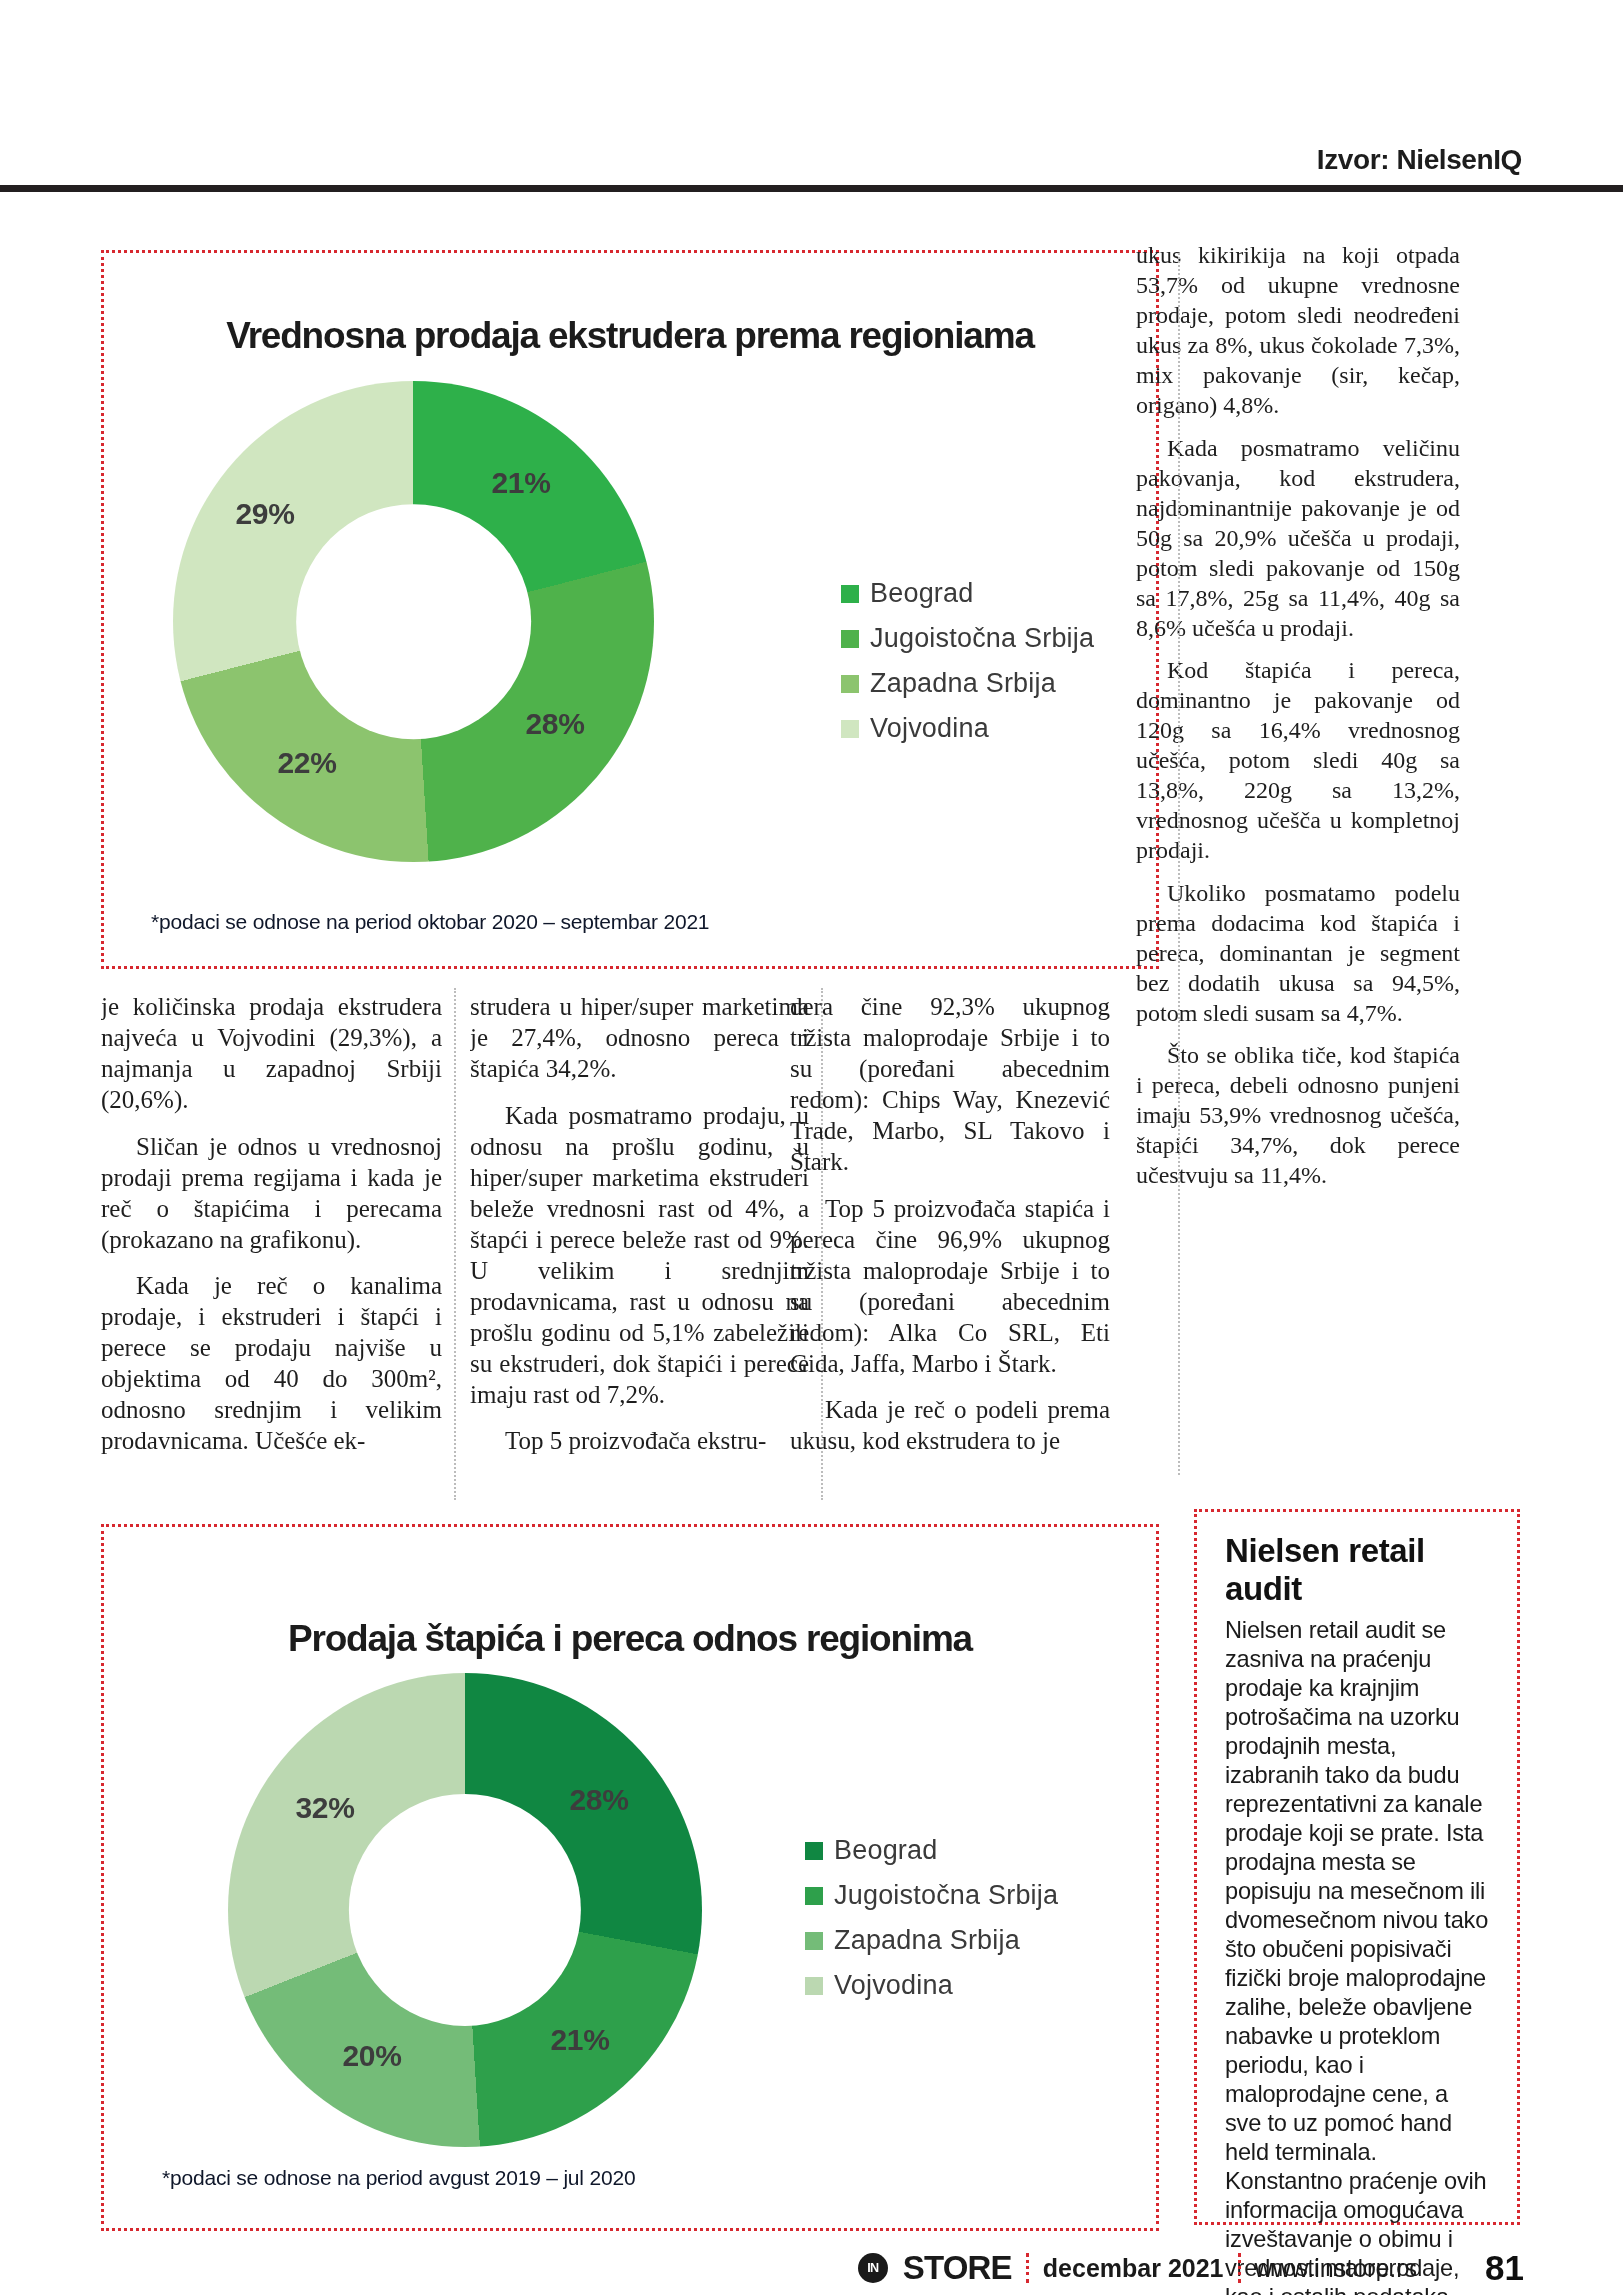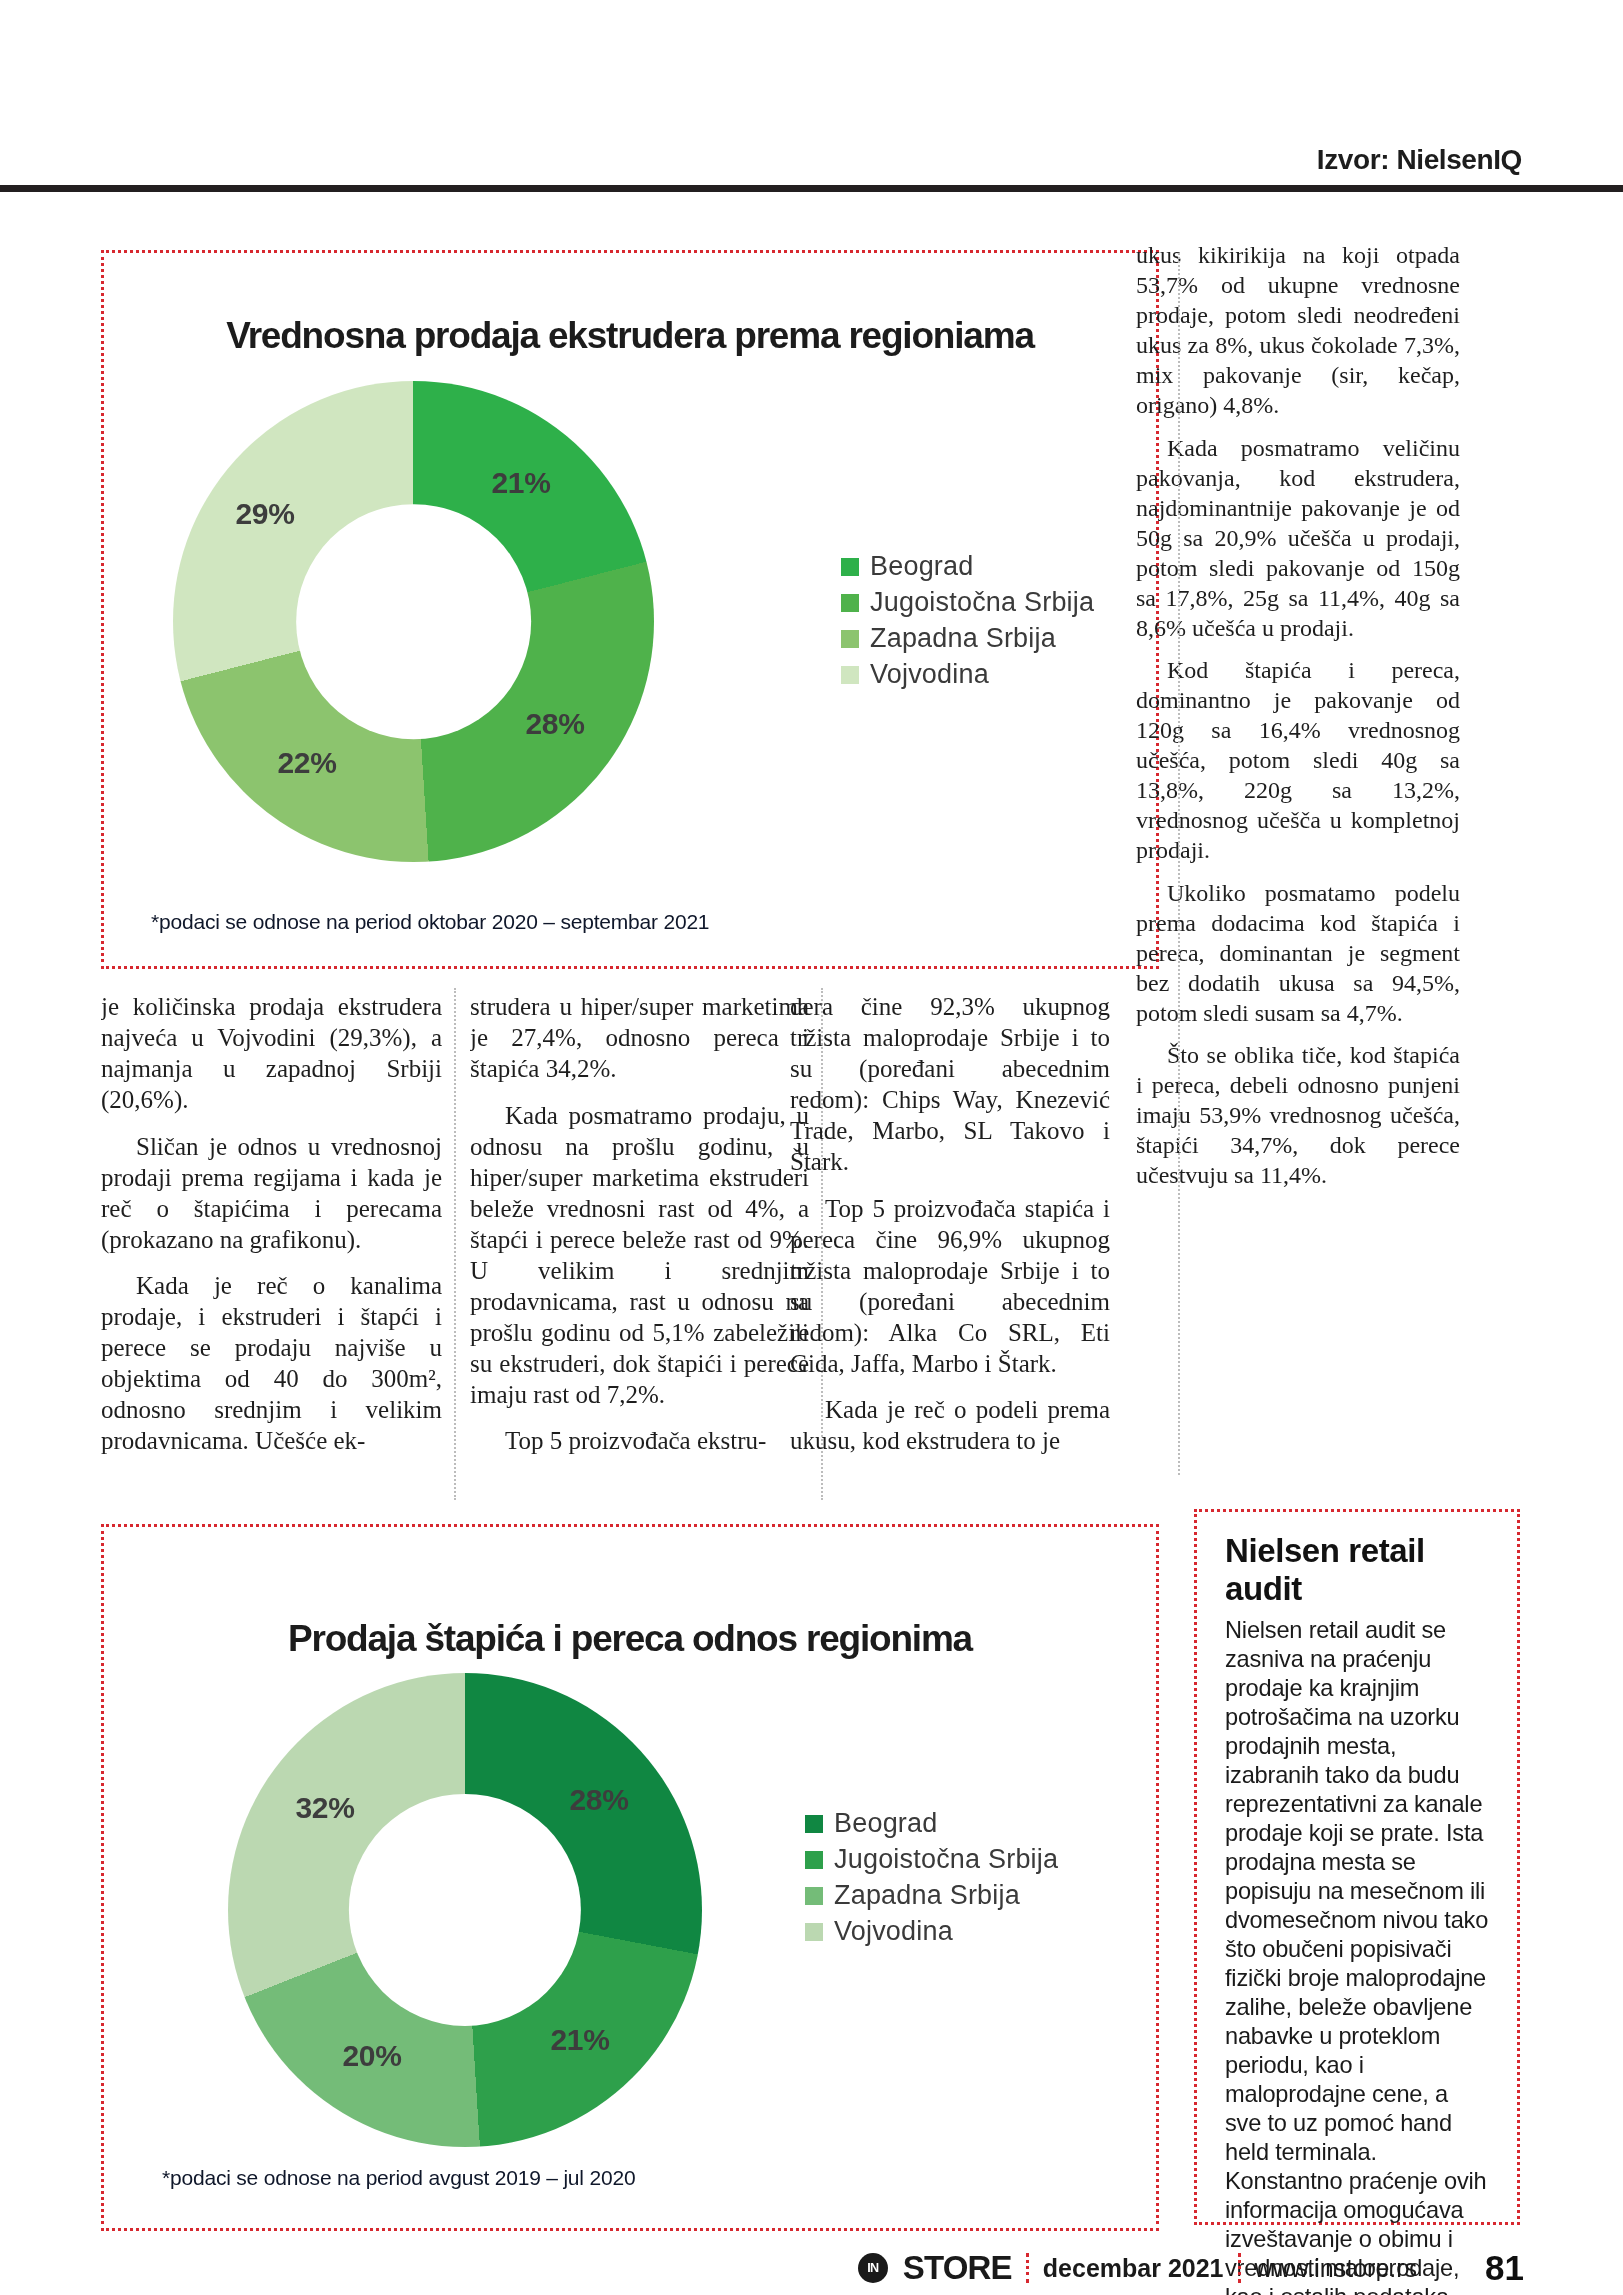--- a/index.html
+++ b/index.html
@@ -33,21 +33,21 @@
   .donut::after {
     content:""; position:absolute; left:50%; top:50%;
     width:49%; height:49%; background:#fff; border-radius:50%;
     transform:translate(-50%,-50%);
   }
   .slice-label {
     position:absolute; transform:translate(-50%,-50%); z-index:2;
     font-size:30px; font-weight:bold; color:#3d3d3d; letter-spacing:-0.4px;
   }
 
-  .legend { position:absolute; display:flex; flex-direction:column; gap:5px; }
+  .legend { position:absolute; display:flex; flex-direction:column; gap:14px;margin-top:27px; }
   .box1 .legend { left:737px; top:298px; }
   .box2 .legend { left:701px; top:281px; }
   .legend-row { display:flex; align-items:center; gap:11px; }
   .swatch { width:18px; height:18px; flex:0 0 auto; }
   .legend-label { font-size:27px; color:#3a3a3a; letter-spacing:0.2px; white-space:nowrap; }
 
   .chart-footnote { position:absolute; font-size:21px; color:#0f172a; letter-spacing:-0.2px; }
   .box1 .chart-footnote { left:47px; top:657px; }
   .box2 .chart-footnote { left:58px; top:639px; }
 

